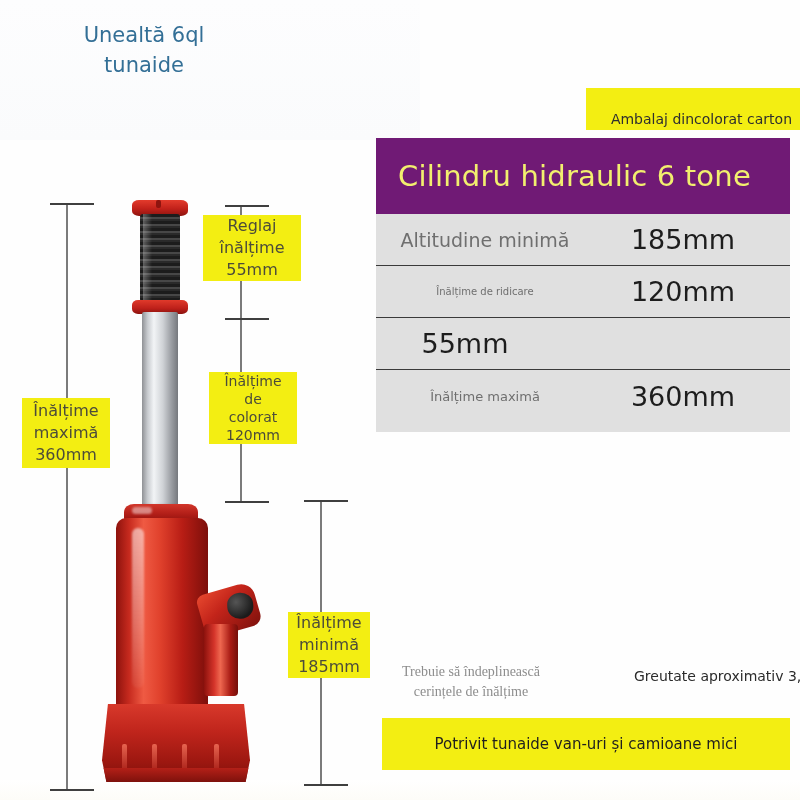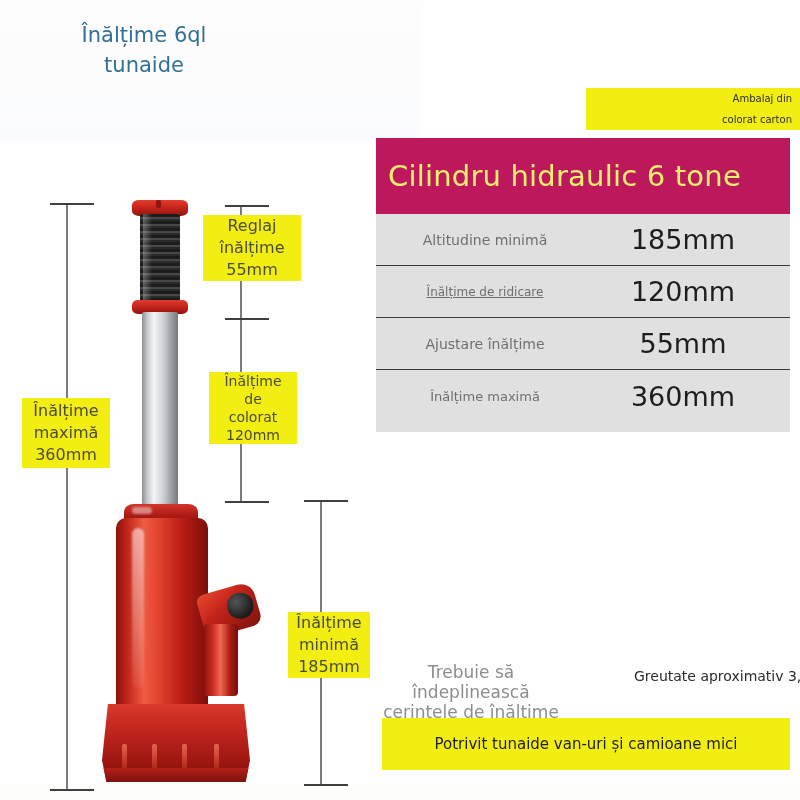--- a/index.html
+++ b/index.html
@@ -20,58 +20,58 @@
   
   .headline {
     position:absolute; left:46px; top:20px; width:196px;
     text-align:center; color:#336f96; font-size:21px; line-height:30px;
     font-family:"DejaVu Sans","Liberation Sans",sans-serif;
   }
 
   
   .pack-note {
     position:absolute; left:586px; top:88px; width:214px; height:42px;
-    background:#f3ee12; color:#2f2f2f; font-size:10px; line-height:21px;
-    text-align:right; padding:0 8px 0 0; display:flex; flex-direction:column;
-    justify-content:flex-start; align-items:flex-end;
+    background:#f3ee12; color:#2f2f2f; font-size:14px; line-height:21px;
+    text-align:right; padding:0 8px 0 0; display:flex; flex-direction:row;
+    justify-content:flex-end; align-items:flex-end;
   }
   .pack-note span { display:block; white-space:nowrap; }
 
   
   .spec { position:absolute; left:376px; top:138px; width:414px; }
   .spec-head {
-    background:#be185d; height:76px; display:flex; align-items:center;
-    padding-left:12px;
+    background:#701a75; height:76px; display:flex; align-items:center;
+    padding-left:22px;
   }
   .spec-head .t { color:#f2ef6e; font-size:29px; letter-spacing:.2px; white-space:nowrap; }
   .spec-body { background:#e0e0e0; padding-bottom:10px; }
   .srow {
     display:flex; align-items:center; height:52px; padding:0 18px 0 0;
     border-bottom:1px solid #3a3a3a;
   }
   .srow:last-child { border-bottom:none; }
   .srow .lab { flex:1; text-align:center; color:#6f6f6f; }
   .srow .val { width:178px; text-align:center; color:#1d1d1d; }
-  .sz-reg   .lab { font-size:14px; }  .sz-reg   .val { font-size:27px; }
-  .sz-small .lab { font-size:12px;text-decoration:underline; }  .sz-small .val { font-size:27px; }
+  .sz-reg   .lab { font-size:19px; }  .sz-reg   .val { font-size:27px; }
+  .sz-small .lab { font-size:10px; }  .sz-small .val { font-size:27px; }
   .sz-big   .lab { font-size:13px; }  .sz-big   .val { font-size:27px; }
 
   
   .dimline { position:absolute; background:#7b7b7b; width:2px; }
   .tick { position:absolute; background:#3f3f3f; height:2px; }
 
   
   .chip {
     position:absolute; background:#f3ee12; color:#4c4c3a;
     text-align:center; line-height:22px; font-size:16px;
     display:flex; flex-direction:column; justify-content:center;
   }
 
   
-  .cap { position:absolute; color:#8d8d8d; font-size:17px; line-height:20px; text-align:center; }
+  .cap { position:absolute; color:#8d8d8d; font-size:14px; line-height:20px; text-align:center;font-family:Liberation Serif, serif; }
   .cap-right { position:absolute; color:#2b2b2b; font-size:14px; white-space:nowrap; }
 
   
   .banner {
     position:absolute; left:382px; top:718px; width:408px; height:52px;
     background:#f3ee12; color:#1f1f1f; font-size:15px;
     display:flex; align-items:center; justify-content:center;
   }
 
   
@@ -160,42 +160,41 @@
   }
 </style>
 </head>
 <body>
 
 <div id="page">
 
   <div class="wash-a"></div>
   <div class="wash-b"></div>
 
-  <div class="headline">Înălțime 6ql tunaide</div>
+  <div class="headline">Unealtă 6ql tunaide</div>
 
   <div class="pack-note">
     <span>Ambalaj din</span>
     <span>colorat carton</span>
   </div>
 
   <div class="spec">
     <div class="spec-head">
       <div class="t">Cilindru hidraulic 6 tone</div>
     </div>
     <div class="spec-body">
       <div class="srow sz-reg">
         <div class="lab">Altitudine minimă</div>
         <div class="val">185mm</div>
       </div>
       <div class="srow sz-small">
         <div class="lab">Înălțime de ridicare</div>
         <div class="val">120mm</div>
       </div>
       <div class="srow sz-reg">
-        <div class="lab">Ajustare înălțime</div>
         <div class="val">55mm</div>
       </div>
       <div class="srow sz-big">
         <div class="lab">Înălțime maximă</div>
         <div class="val">360mm</div>
       </div>
     </div>
   </div>
 
   <div class="jack">

